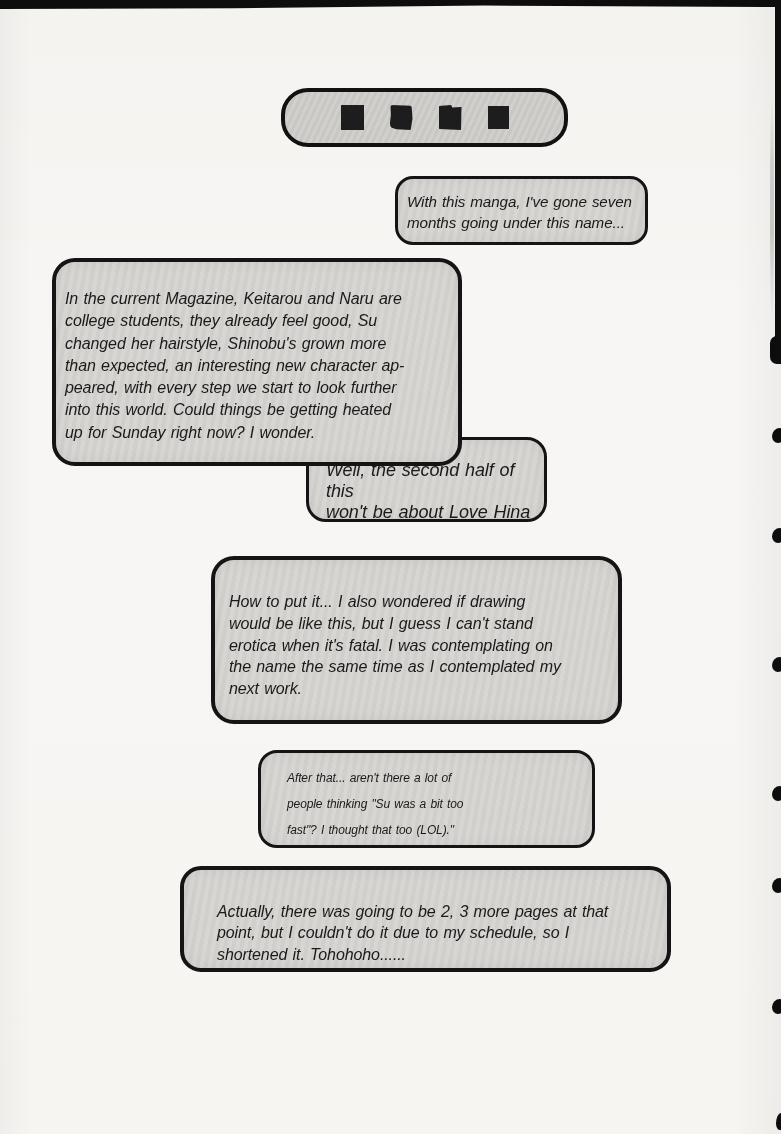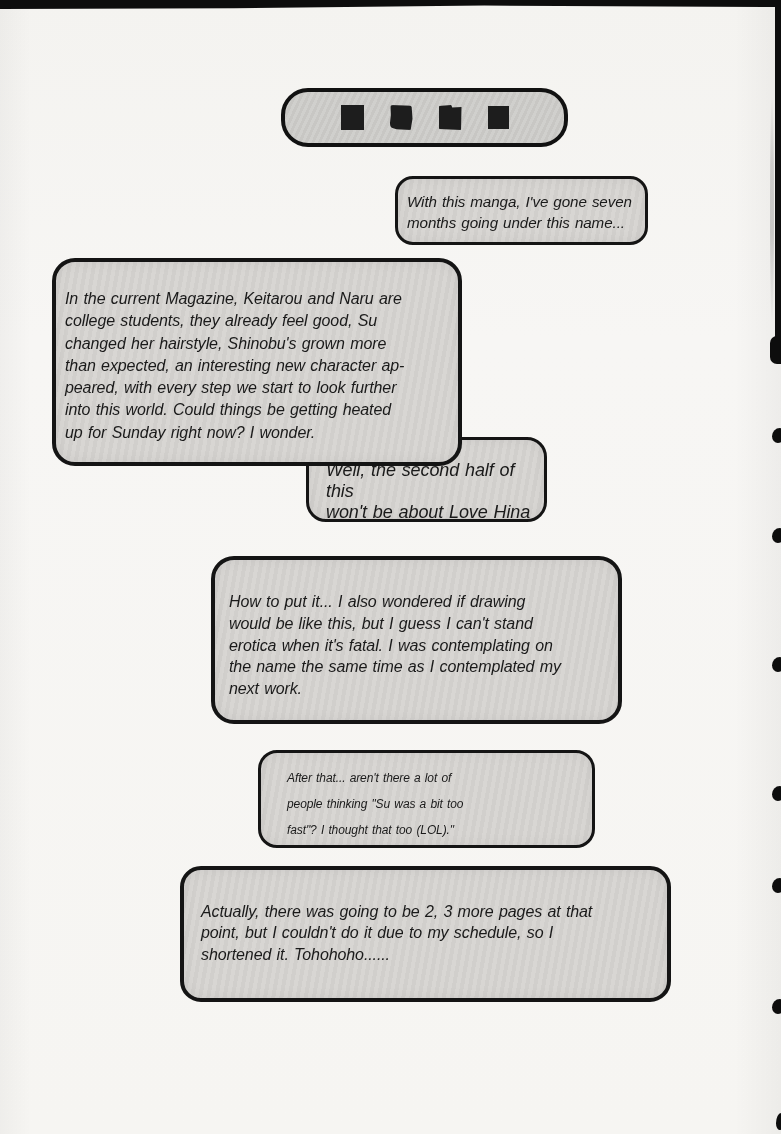--- a/index.html
+++ b/index.html
@@ -151,19 +151,19 @@
 the name the same time as I contemplated my
 next work.</div>
   </div>
 
   <div class="sbox" style="left:258px; top:750px; width:337px; height:98px; border-width:3.5px; border-radius:19px; padding:12px 8px 0 26px;">
     <div class="stext" style="font-size:12px; line-height:26px;">After that... aren't there a lot of
 people thinking "Su was a bit too
 fast"? I thought that too (LOL)."</div>
   </div>
 
-  <div class="sbox" style="left:180px; top:866px; width:491px; height:136px; border-radius:21px; padding:31px 8px 0 17px;">
+  <div class="sbox" style="left:180px; top:866px; width:491px; height:106px; border-radius:21px; padding:31px 8px 0 33px;">
     <div class="stext" style="font-size:16px; line-height:21.3px;">Actually, there was going to be 2, 3 more pages at that
 point, but I couldn't do it due to my schedule, so I
 shortened it. Tohohoho......</div>
   </div>
 
 </div>
 
 </body></html>

